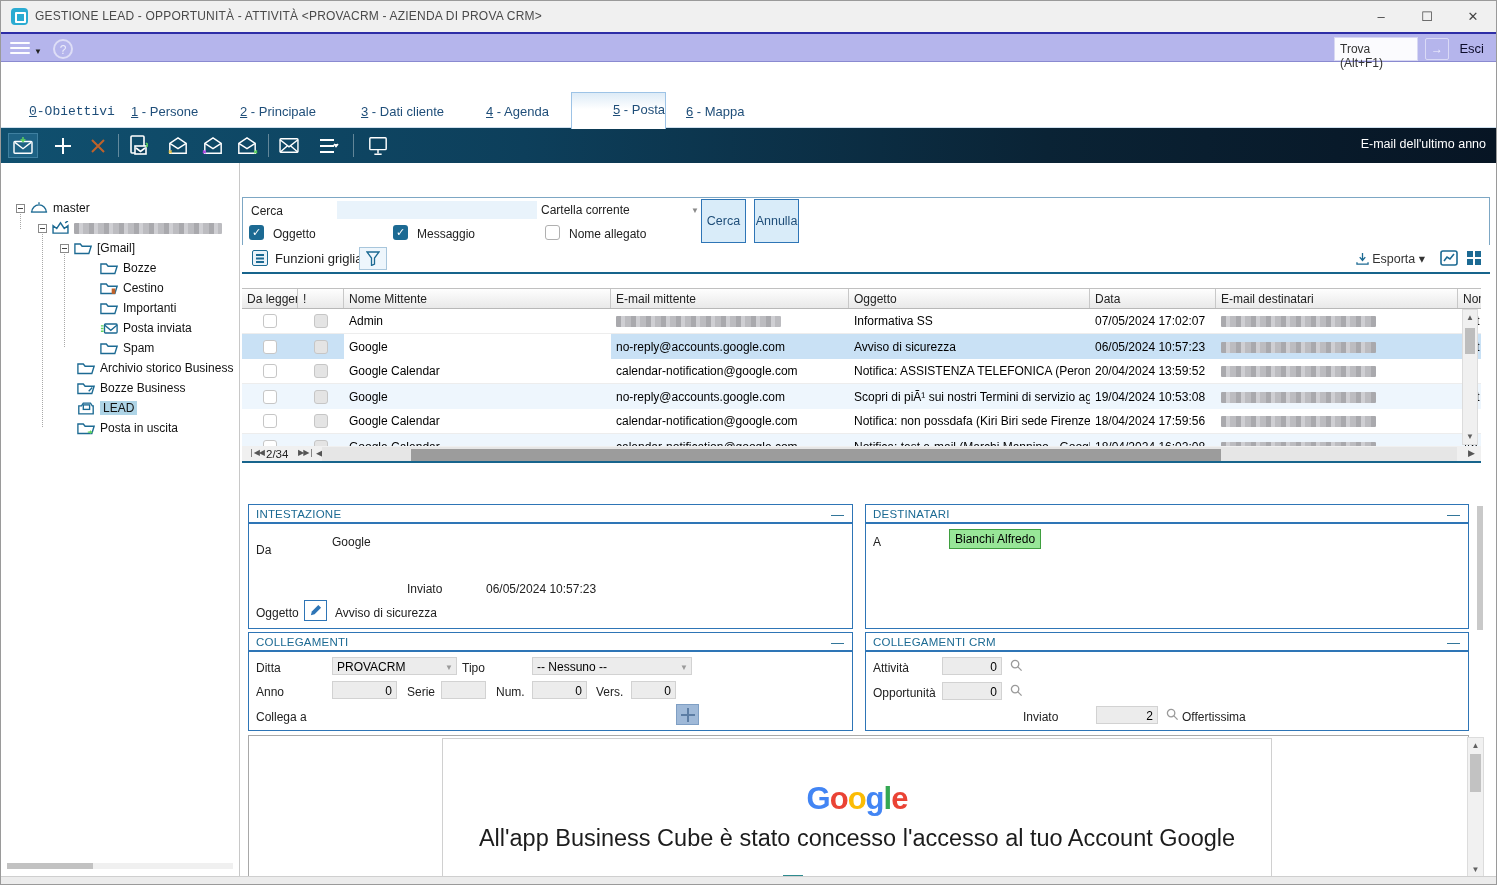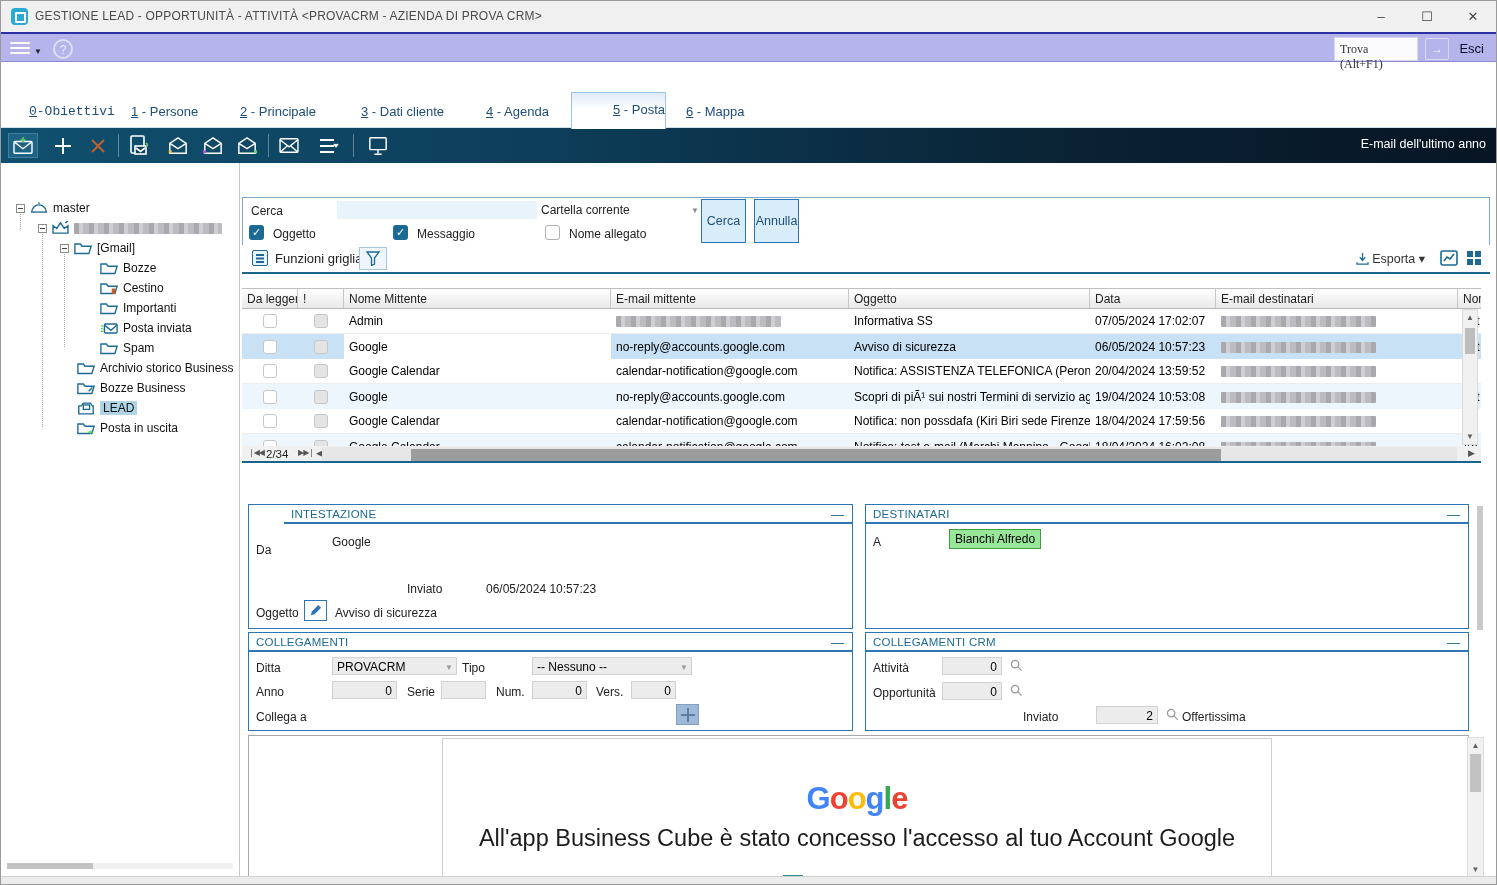--- a/index.html
+++ b/index.html
@@ -18,21 +18,21 @@
   .app-icon::after { content:""; position:absolute; left:4px; top:4px; width:7px; height:7px; border:2px solid #fff; border-radius:1px; }
   .title-text { position:absolute; left:34px; top:8px; font-size:12px; color:#4a4a4a; letter-spacing:.2px; }
   .wbtn { position:absolute; top:0; width:46px; height:31px; text-align:center; line-height:31px; color:#444; font-size:13px; }
 
   
   .lavbar { position:absolute; left:0; top:31px; width:100%; height:30px; background:#b5b5ec; border-top:2px solid #2d2da6; border-bottom:1px solid #8a8ad0; }
   .hamb { position:absolute; left:9px; top:8px; width:20px; height:14px; }
   .hamb i { display:block; height:2px; background:#fdfdff; margin-bottom:3px; border-radius:1px; }
   .hamb-caret { position:absolute; left:33px; top:13px; font-size:8px; color:#222; }
   .helpc { position:absolute; left:52px; top:5px; width:20px; height:20px; border:2px solid rgba(255,255,255,.55); border-radius:50%; color:rgba(255,255,255,.75); text-align:center; line-height:18px; font-size:12px; }
-  .trova { position:absolute; right:78px; top:3px; width:84px; height:24px; background:#fbfbfe; border:1px solid #d8d8f2; font-size:12px; color:#333; padding:4px 5px; font-family:Liberation Serif, serif; }
+  .trova { position:absolute; right:78px; top:3px; width:84px; height:24px; background:#fbfbfe; border:1px solid #d8d8f2; font-size:12px; color:#333; padding:4px 5px; font-family:Liberation Sans, sans-serif; }
   .esci-ic { position:absolute; right:47px; top:4px; width:24px; height:22px; border:1px solid rgba(255,255,255,.5); border-radius:2px; color:#f2f2ff; text-align:center; line-height:20px; font-size:12px; }
   .esci-lb { position:absolute; right:12px; top:7px; font-size:13px; color:#0d0d2b; }
 
   
   .tabsrow { position:absolute; left:0; top:95px; width:100%; height:32px; border-bottom:1px solid #cfe0ee; }
   .tab { position:absolute; top:8px; color:#1f4e79; font-size:13px; cursor:default; }
   .tab .u { text-decoration:underline; }
   .tab-active { position:absolute; left:570px; top:-4px; width:95px; height:37px; background:linear-gradient(#ddebf7,#ffffff 45%); border:1px solid #9dc3e6; border-bottom:none; text-align:right; line-height:34px; z-index:2; }
 
   
@@ -526,21 +526,21 @@
     <span class="pg" style="left:6px;">❘◀◀</span>
     <span class="pgnum">2/34</span>
     <span class="pg" style="left:56px;">▶▶❘</span>
     <span class="pg" style="left:74px; font-size:9px; letter-spacing:0;">◀</span>
     <div class="htrack">
         <div class="hthumb"></div>
       </div>
     <span class="pg" style="right:6px; font-size:9px; letter-spacing:0;">▶</span>
   </div>
 
-  <div class="panel" style="left:247px; top:503px; width:605px; height:125px;padding-left:35px;">
+  <div class="panel" style="left:247px; top:503px; width:605px; height:125px;">
     <div class="phead">
       <span class="pt">INTESTAZIONE</span>
       <span class="pmin">—</span>
     </div>
     <div class="lbl" style="left:7px; top:38px;">Da</div>
     <div class="lbl" style="left:83px; top:30px;">Google</div>
     <div class="lbl" style="left:158px; top:77px;">Inviato</div>
     <div class="lbl" style="left:237px; top:77px;">06/05/2024 10:57:23</div>
     <div class="lbl" style="left:7px; top:101px;">Oggetto</div>
     <div class="editbtn" style="left:55px; top:95px;">

